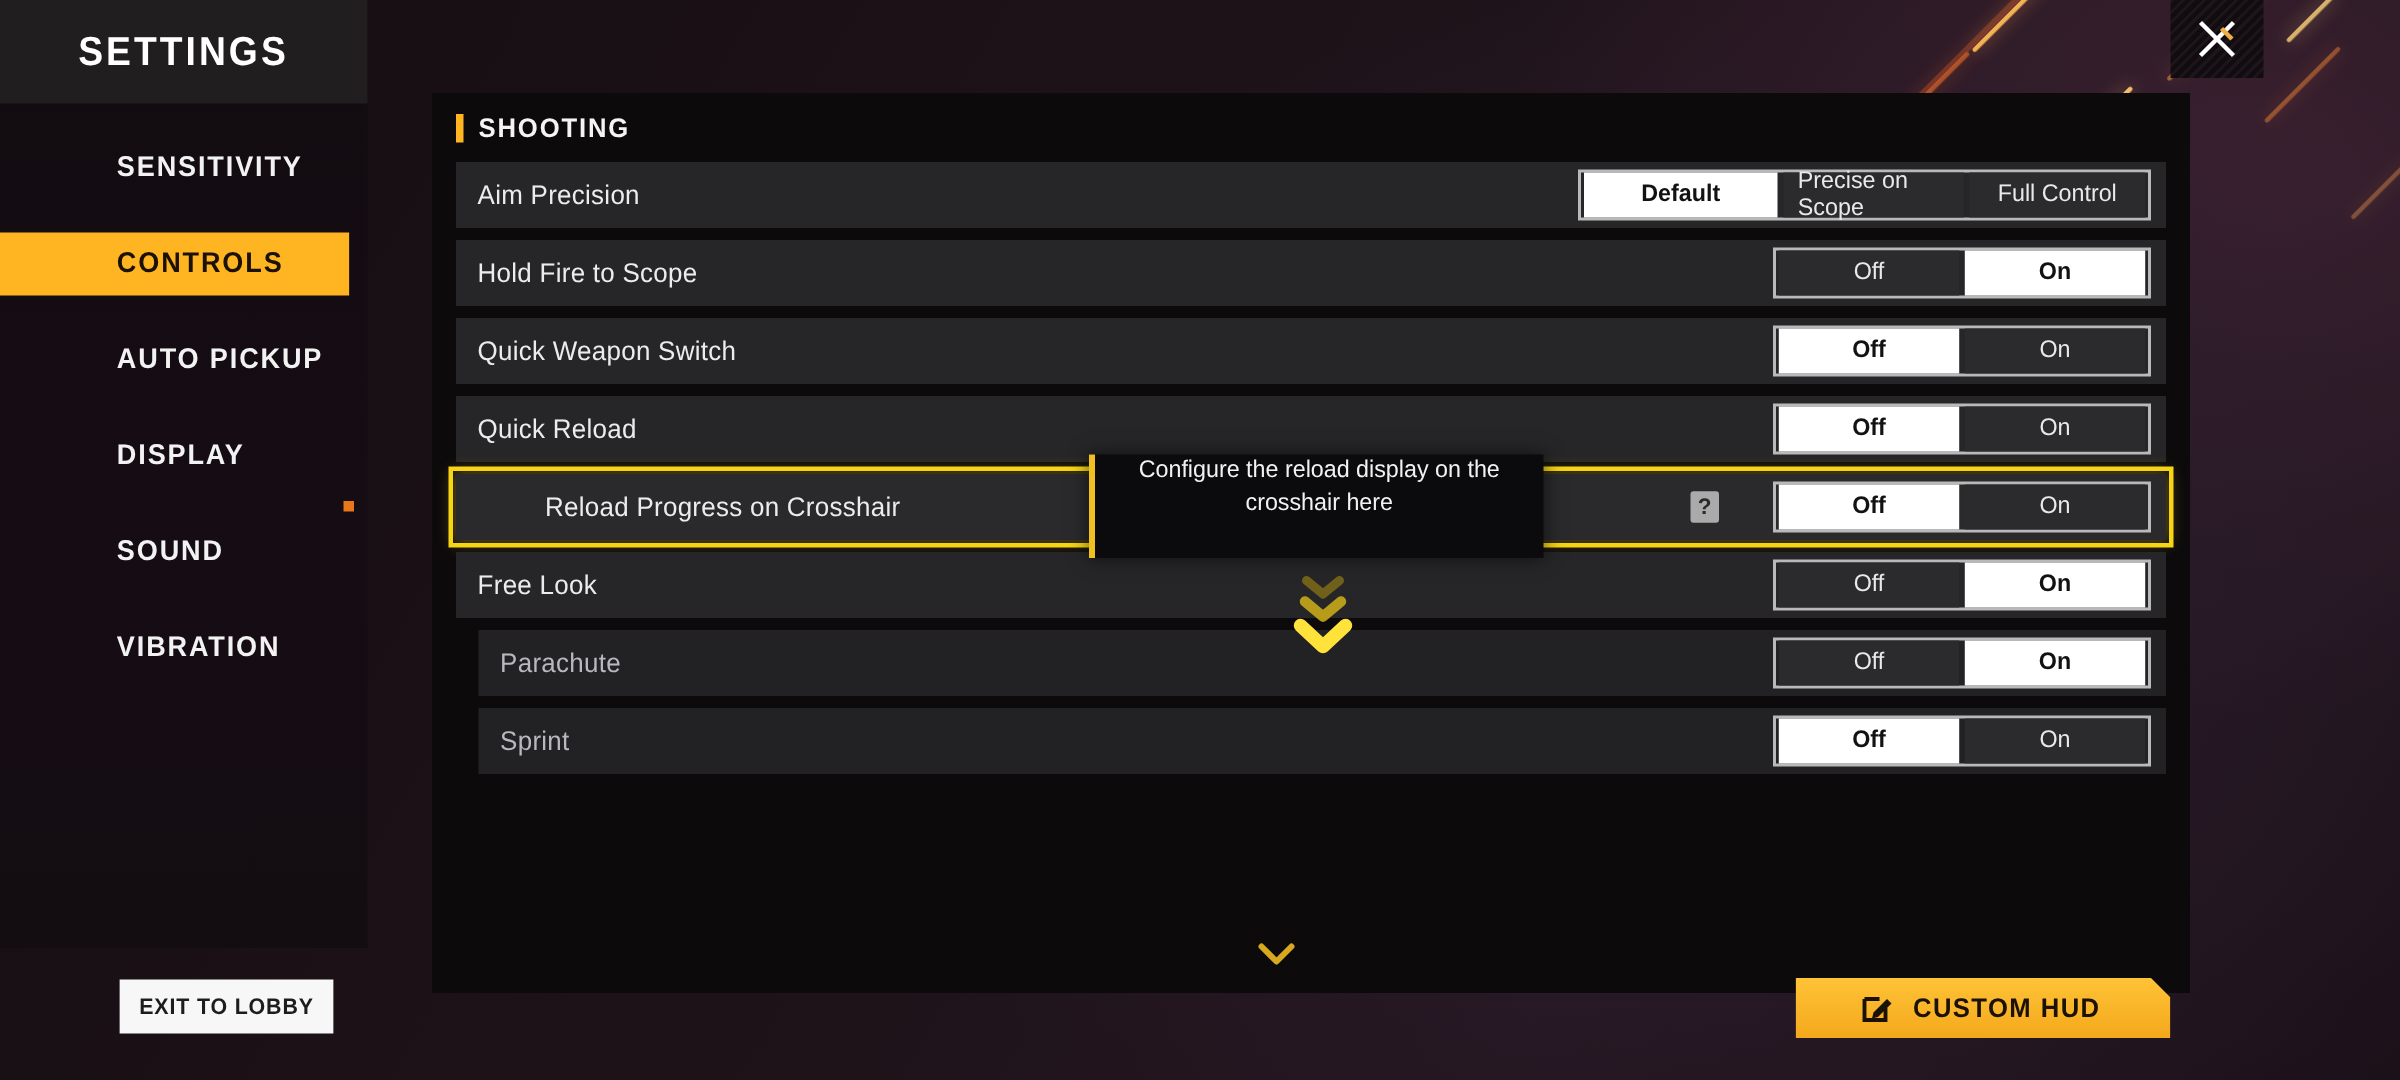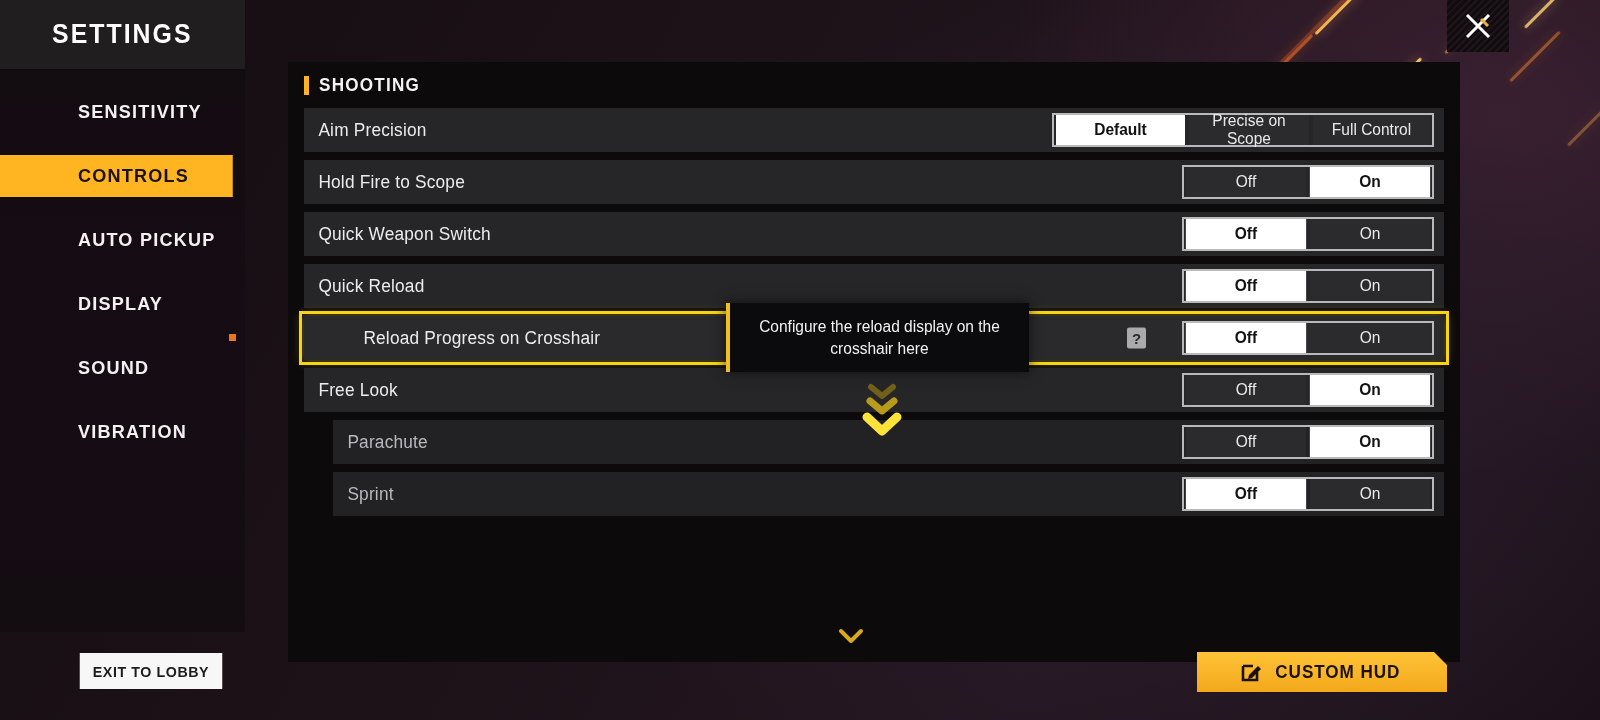--- a/index.html
+++ b/index.html
@@ -94,23 +94,23 @@
   .sec-label {
     color:#f4f4f4; font-size:18px; letter-spacing:1.3px; font-weight:600;
     transform:scaleX(.95); transform-origin:left center;
   }
 
   .row {
     position:relative;
     height:44px;
     margin:0 16px 8px 16px;
     background:#262628;
-    display:flex; align-items:center;text-align:center;
-  }
-  .row.sub { margin-left:45px; background:#222224; }
+    display:flex; align-items:center;
+  }
+  .row.sub { margin-left:31px; background:#222224; }
   .row-label {
     color:#ececec; font-size:18px; padding-left:15px; letter-spacing:.2px;
     transform:scaleX(.96); transform-origin:left center;
   }
   .row.sub .row-label { color:#b9b9bd; }
 
   .row.highlight {
     outline:3px solid #f5d515;
     outline-offset:2px;
     background:#2a2a2c;
@@ -142,21 +142,21 @@
   .seg.w-aim .opt.o1 { width:133px; }
   .seg.w-aim .opt.o2 { width:124px; }
   .seg.w-aim .opt.o3 { width:121px; }
   .seg.w-fire .opt.o1 { width:124px; }
   .seg.w-fire .opt.o2 { width:124px; }
 
   
   #tooltip {
     position:absolute; left:726px; top:303px; width:303px; height:69px;
     background:#0b0a0c; border-left:4px solid #f0c020;
-    display:flex; align-items:center; justify-content:center;
+    display:flex; align-items:flex-start; justify-content:center;
     z-index:12; text-align:center;
     box-shadow:0 0 12px rgba(0,0,0,.6);
   }
   #tooltip-text {
     color:#f2f2f2; font-size:16px; line-height:22px; padding:0 16px;
     transform:scaleX(.97);
   }
   #chevrons {
     position:absolute; left:862px; top:381px; width:40px; height:56px; z-index:12;
   }

